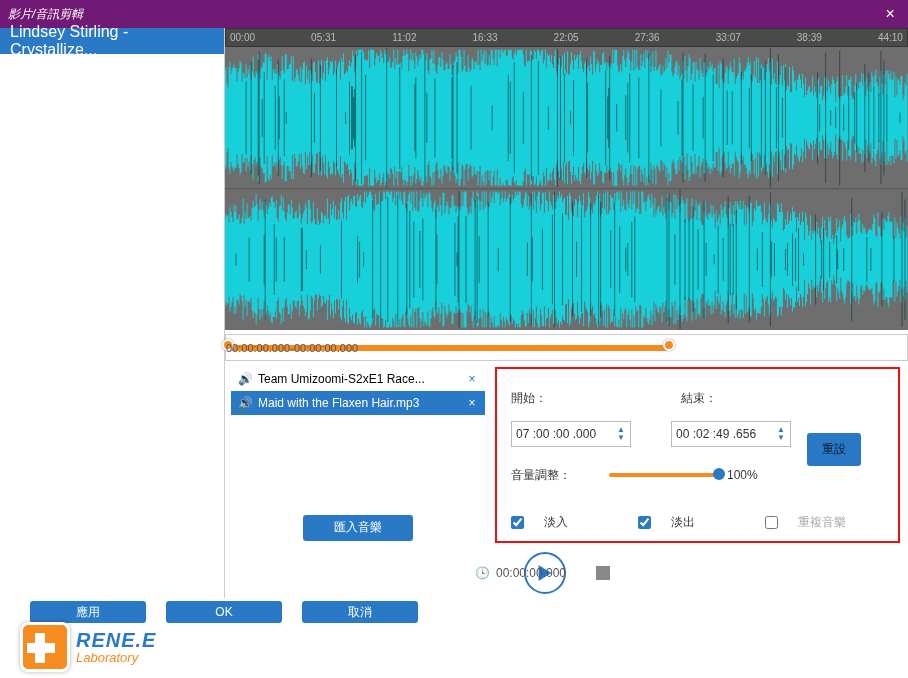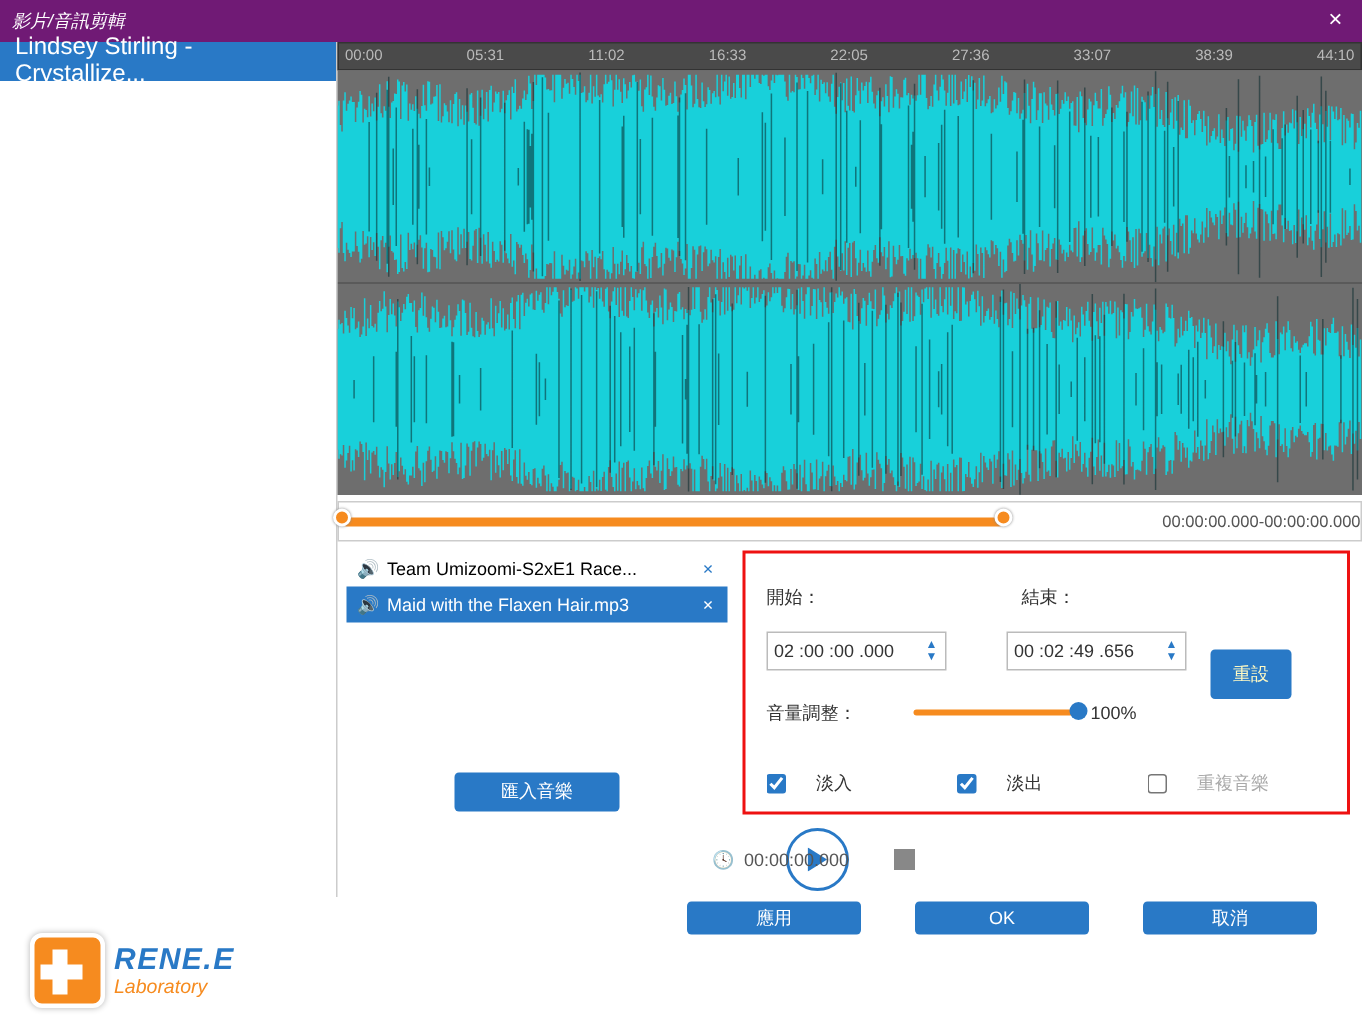--- a/index.html
+++ b/index.html
@@ -13,21 +13,21 @@
 .sidebar { width: 225px; background: #fff; border-right: 1px solid #ccc; }
 .sidebar-item { height: 26px; background: #2979c6; color: #fff; font-size: 16px; display: flex; align-items: center; padding: 0 10px; }
 
 .content { flex: 1; display: flex; flex-direction: column; }
 
 .timeline-ruler { height: 20px; background: #4a4a4a; color: #bbb; font-size: 10px; display: flex; align-items: center; padding: 0 4px; justify-content: space-between; border: 1px solid #333; }
 
 .waveform { height: 300px; background: #6e6e6e; position: relative; overflow: hidden; }
 .waveform svg { width: 100%; height: 100%; display: block; }
 
-.trim-bar { height: 28px; border: 1px solid #ccc; position: relative; margin: 4px 0 0 0; display:flex; align-items:center; justify-content:flex-end; font-size:11px; color:#555;}
+.trim-bar { height: 28px; border: 1px solid #ccc; position: relative; margin: 4px 0 0 0; display:flex; align-items:center; justify-content:flex-start; font-size:11px; color:#555;}
 .trim-range { position: absolute; left: 2px; right: 238px; top: 10px; height: 6px; background: #f68b1f; border-radius: 3px; }
 .trim-handle { position: absolute; top: 4px; width: 12px; height: 12px; background: #f68b1f; border-radius: 50%; border: 2px solid #fff; box-shadow: 0 0 2px #888; }
 .trim-handle.left { left: -4px; }
 .trim-handle.right { right: 232px; }
 .trim-label { position: relative; z-index: 2; background: transparent; }
 
 .lower { display: flex; padding: 6px 8px 6px 6px; gap: 10px; }
 .track-list { width: 254px; }
 .track-item { height: 24px; display: flex; align-items: center; font-size: 12px; padding: 0 6px; gap: 6px; border: 1px solid transparent; }
 .track-item .spk { width: 14px; color: #2979c6; }
@@ -38,38 +38,38 @@
 
 .import-btn { margin: 100px auto 0; width: 110px; height: 26px; background: #2979c6; color: #fff; border-radius: 3px; font-size: 12px; display: flex; align-items: center; justify-content: center; cursor: pointer; }
 
 .settings { flex: 1; border: 2px solid #e11; padding: 10px 14px; font-size: 12px; color: #333; }
 .row { display: flex; align-items: center; height: 40px; }
 .row .lbl { width: 100px; }
 .row .lbl2 { width: 60px; margin-left: 60px; }
 .timebox { width: 120px; height: 26px; border: 1px solid #bbb; display: flex; align-items: center; padding: 0 4px; font-size: 12px; }
 .spinner { margin-left: auto; display: flex; flex-direction: column; }
 .spinner span { width: 10px; height: 8px; font-size: 8px; color: #2979c6; line-height: 8px; cursor: pointer; text-align: center; }
-.reset-btn { width: 54px; height: 33px; background: #2979c6; color: #fef9c3; border-radius: 3px; display: flex; align-items: center; justify-content: center; margin-left: 16px; cursor: pointer; margin-top: 32px; }
+.reset-btn { width: 54px; height: 33px; background: #2979c6; color: #0f172a; border-radius: 3px; display: flex; align-items: center; justify-content: center; margin-left: 16px; cursor: pointer; margin-top: 32px; }
 
 .vol-row { margin-top: 18px; display: flex; align-items: center; }
 .vol-slider { flex: 0 0 110px; height: 4px; background: #f68b1f; position: relative; margin: 0 8px; border-radius: 2px; }
 .vol-thumb { position: absolute; right: -6px; top: -5px; width: 12px; height: 12px; background: #2979c6; border-radius: 50%; }
 
 .check-row { margin-top: 30px; display: flex; gap: 70px; }
 .chk { display: flex; align-items: center; gap: 20px; }
 .chk input { accent-color: #2979c6; }
 .chk.disabled { color: #aaa; }
 
 .playbar { height: 52px; display: flex; align-items: center; justify-content: center; gap: 30px; position: relative; }
 .clock { position: absolute; left: 250px; display: flex; align-items: center; gap: 6px; font-size: 12px; color: #555; }
 .play-btn { width: 42px; height: 42px; border: 2px solid #2979c6; border-radius: 50%; display: flex; align-items: center; justify-content: center; cursor: pointer; }
 .play-btn svg { fill: #2979c6; }
 .stop-btn { width: 14px; height: 14px; background: #888; }
 
-.footer { height: 28px; display: flex; align-items: center; justify-content: flex-end; gap: 36px; padding: 0 30px; }
+.footer { height: 28px; display: flex; align-items: center; justify-content: flex-start; gap: 20px; padding: 0 30px; }
 .footer .btn { width: 116px; height: 22px; background: #2979c6; color: #fff; border-radius: 3px; font-size: 12px; display: flex; align-items: center; justify-content: center; cursor: pointer; }
 
 .logo { position: absolute; left: 20px; bottom: 6px; display: flex; align-items: center; gap: 6px; }
 .logo-badge { width: 50px; height: 50px; background: #f68b1f; border: 3px solid #fff; border-radius: 8px; box-shadow: 0 0 4px rgba(0,0,0,.3); position: relative; }
 .logo-badge::before { content: ""; position: absolute; left: 12px; top: 8px; width: 10px; height: 30px; background: #fff; }
 .logo-badge::after { content: ""; position: absolute; left: 4px; top: 18px; width: 28px; height: 10px; background: #fff; }
 .logo-text .l1 { font-size: 20px; font-weight: bold; color: #2979c6; font-style: italic; letter-spacing: 1px; }
 .logo-text .l2 { font-size: 13px; color: #f68b1f; font-style: italic; margin-top: -2px; }
 </style>
 </head>
@@ -136,21 +136,21 @@
         </div>
       </div>
 
       <div class="settings">
         <div class="row">
           <span class="lbl">開始：</span>
           <span class="lbl2" style="margin-left:70px;">結束：</span>
         </div>
         <div class="row" style="height:30px;">
           <div class="timebox">
-            <span>02 :00 :00 .000</span>
+            <span>07 :00 :00 .000</span>
             <span class="spinner">
                 <span>▲</span>
                 <span>▼</span>
               </span>
           </div>
           <div class="timebox" style="margin-left:40px;">
             <span>00 :02 :49 .656</span>
             <span class="spinner">
                 <span>▲</span>
                 <span>▼</span>

